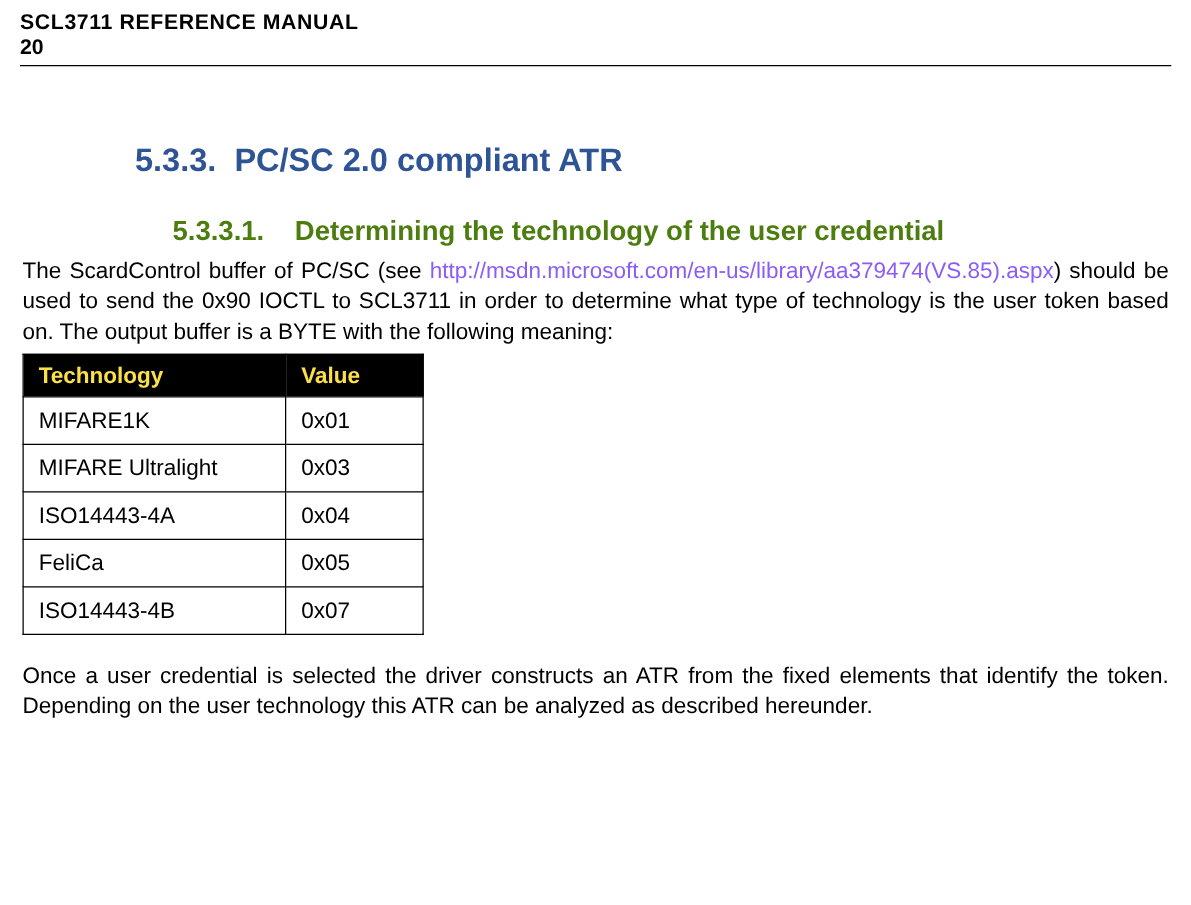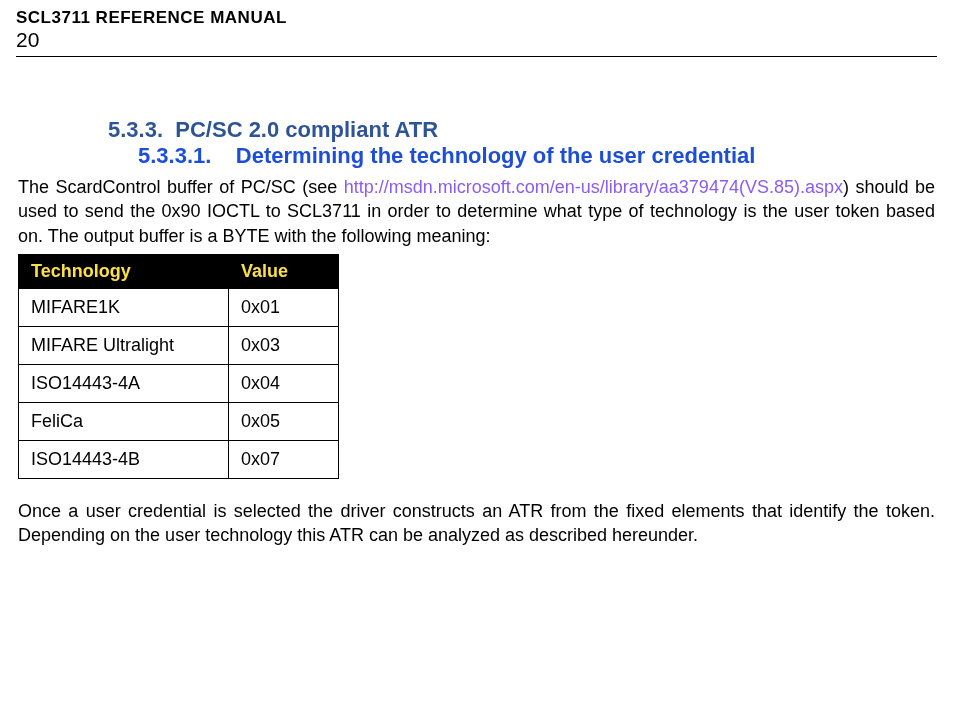--- a/index.html
+++ b/index.html
@@ -1,23 +1,23 @@
 <!DOCTYPE html>
 <html><head>
   <meta charset="utf-8">
   <style>
     * { margin: 0; padding: 0; box-sizing: border-box; }
     body { font-family: Arial, Helvetica, sans-serif; width: 953px; height: 724px; background: #fff; position: relative; }
     .page { padding: 0 16px; }
     .hdr-row { display: flex; justify-content: space-between; align-items: baseline; border-bottom: 1.5px solid #000; padding: 8px 0 4px 0; flex-direction: column; }
     .hdr-left { font-weight: bold; font-size: 17px; letter-spacing: 0.5px; }
-    .hdr-right { font-weight: normal; font-size: 21px; text-align: center; }
+    .hdr-right { font-weight: bold; font-size: 17px; text-align: center; }
     .content { padding: 60px 2px 0 2px; }
-    .h3 { color: #2F5496; font-weight: bold; font-size: 22px; margin-left: 90px; }
-    .h4 { color: #1d4ed8; font-weight: bold; font-size: 22px; margin-left: 120px; margin-bottom: 6px; }
+    .h3 { color: #2F5496; font-weight: bold; font-size: 26px; margin-left: 90px; margin-bottom: 28px; }
+    .h4 { color: #4d7c0f; font-weight: bold; font-size: 22px; margin-left: 120px; margin-bottom: 6px; }
     .para { font-size: 18px; line-height: 1.35; text-align: justify; margin-bottom: 6px; }
     .link { color: #8b5cf6; }
     table { border-collapse: collapse; margin-top: 6px; margin-bottom: 20px; }
     th { background: #000; color: #fde047; text-align: left; font-weight: bold; font-size: 18px; padding: 6px 12px; border: 1px solid #000; }
     td { border: 1px solid #000; padding: 8px 12px; font-size: 18px; }
     th.col1, td.col1 { width: 210px; }
     th.col2, td.col2 { width: 110px; }
   </style>
 </head>
 <body>

